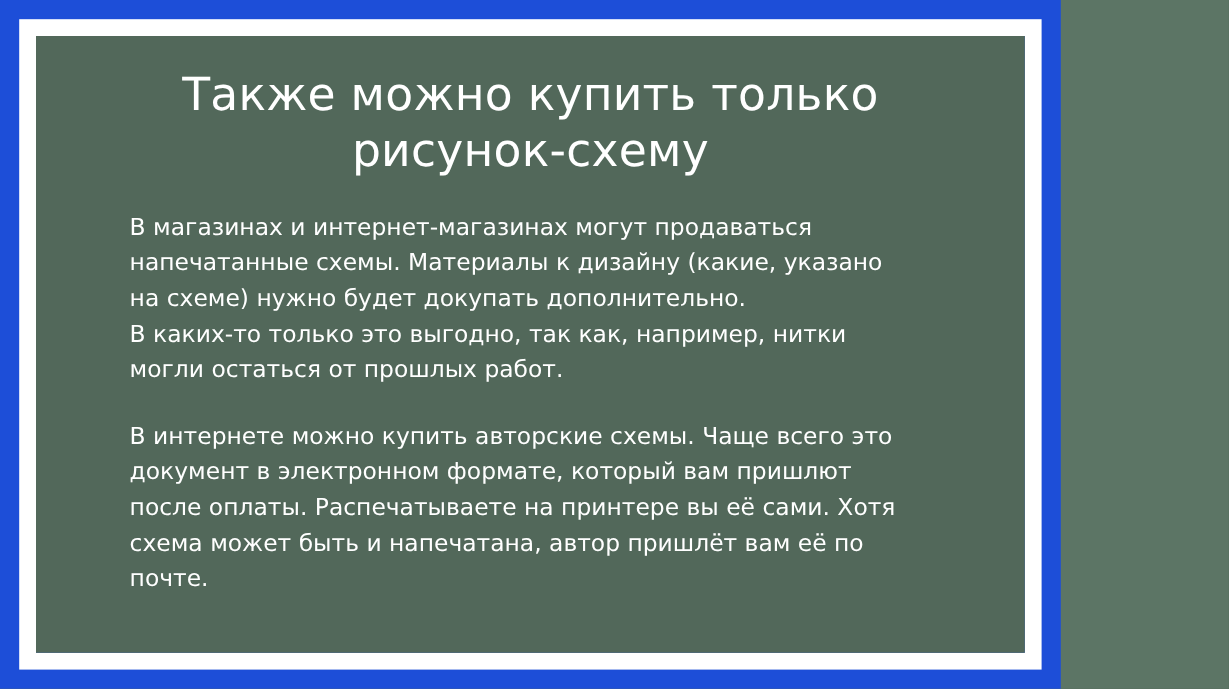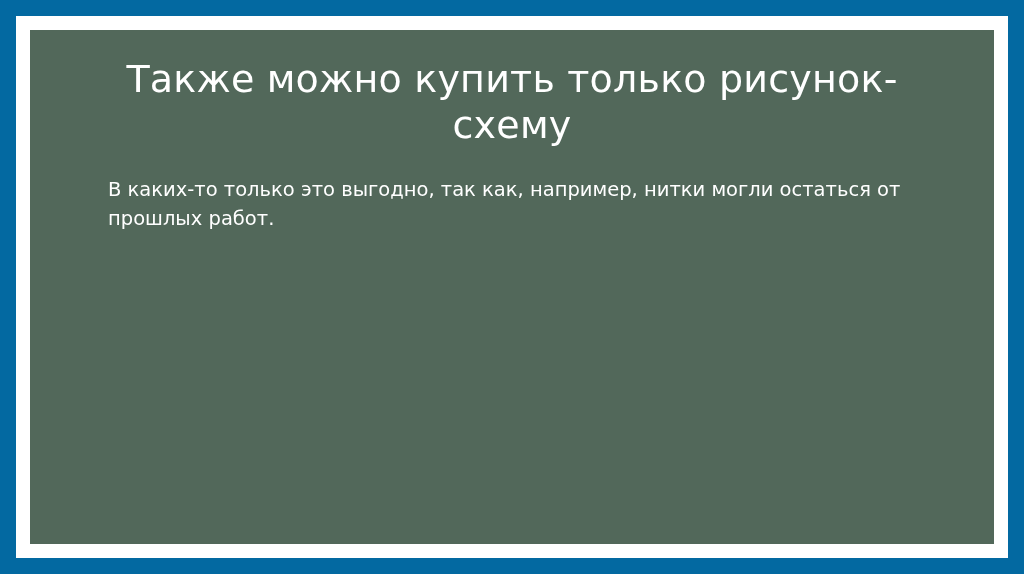--- a/index.html
+++ b/index.html
@@ -8,23 +8,23 @@
   }
   body {
     width: 1024px;
     height: 574px;
     background: #5c7565;
     font-family: "DejaVu Sans", sans-serif;
     overflow: hidden;
   }
   .slide {
     position: relative;
-    width: 1024px;
+    width: 884px;
     height: 574px;
-    background: #0369a1;
+    background: #1d4ed8;
     box-sizing: border-box;
   }
   .frame-outer {
     position: absolute;
     left: 16px;
     top: 16px;
     right: 16px;
     bottom: 16px;
     border: 14px solid #ffffff;
     box-sizing: border-box;
@@ -78,17 +78,19 @@
 </style>
 </head>
 <body>
 
 <div class="slide">
   <div class="frame-outer"></div>
   <div class="frame-inner"></div>
   <div class="content">
     <h1 class="title">Также можно купить только рисунок-схему</h1>
     <div class="body-text">
+      <p class="para">В магазинах и интернет-магазинах могут продаваться напечатанные схемы. Материалы к дизайну (какие, указано на схеме) нужно будет докупать дополнительно.</p>
       <p class="para">В каких-то только это выгодно, так как, например, нитки могли остаться от прошлых работ.</p>
       <div class="gap"></div>
+      <p class="para">В интернете можно купить авторские схемы. Чаще всего это документ в электронном формате, который вам пришлют после оплаты. Распечатываете на принтере вы её сами. Хотя схема может быть и напечатана, автор пришлёт вам её по почте.</p>
     </div>
   </div>
 </div>
 
 </body></html>

